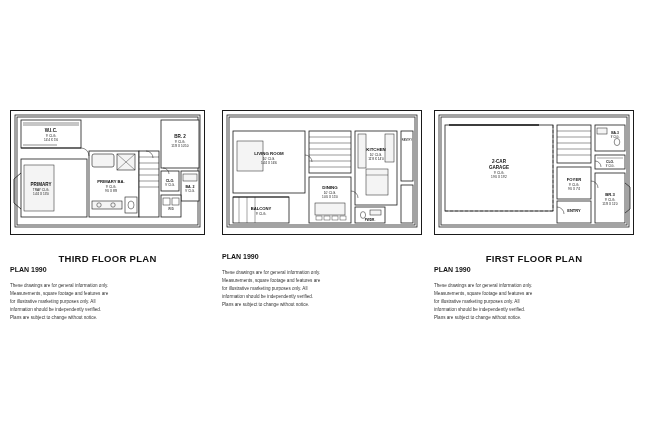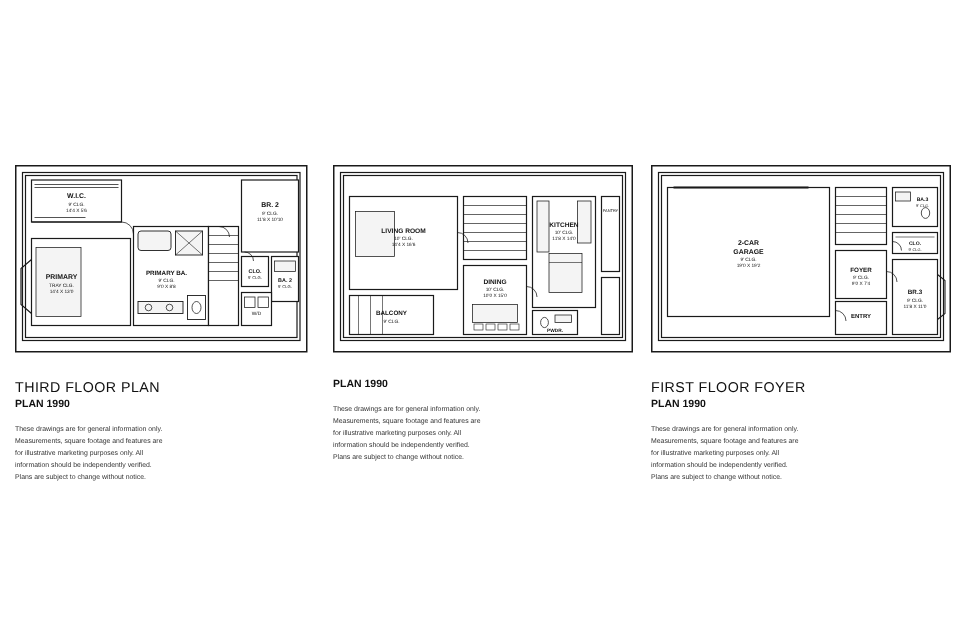--- a/index.html
+++ b/index.html
@@ -36,23 +36,24 @@
     background: #ffffff;
     box-sizing: border-box;
   }
   .plan-art svg { display: block; }
 
   .plan-caption {
     margin-top: 18px;
   }
   .plan-title {
     font-size: 9.5px;
-    font-weight: normal;
+    font-weight: bold;
     letter-spacing: 0.3px;
     color: #111111;
+    text-align: center;
   }
   .plan-sub {
     font-size: 7px;
     font-weight: bold;
     margin-top: 2px;
     color: #111111;
   }
   .plan-note {
     margin-top: 9px;
     font-size: 4.6px;
@@ -314,21 +315,21 @@
 
           <text x="180" y="23" font-size="3.4" font-weight="bold">BA.3</text>
           <text x="180" y="27" font-size="2.6">9' CLG.</text>
 
           <text x="175" y="52" font-size="3.4" font-weight="bold">CLO.</text>
           <text x="175" y="56" font-size="2.6">9' CLG.</text>
         </g>
       </svg>
     </div>
     <div class="plan-caption">
-      <div class="plan-title">FIRST FLOOR FOYER</div>
+      <div class="plan-title">FIRST FLOOR PLAN</div>
       <div class="plan-sub">PLAN 1990</div>
       <div class="plan-note">
         <div>These drawings are for general information only.</div>
         <div>Measurements, square footage and features are</div>
         <div>for illustrative marketing purposes only.  All</div>
         <div>information should be independently verified.</div>
         <div>Plans are subject to change without notice.</div>
       </div>
     </div>
   </div>

